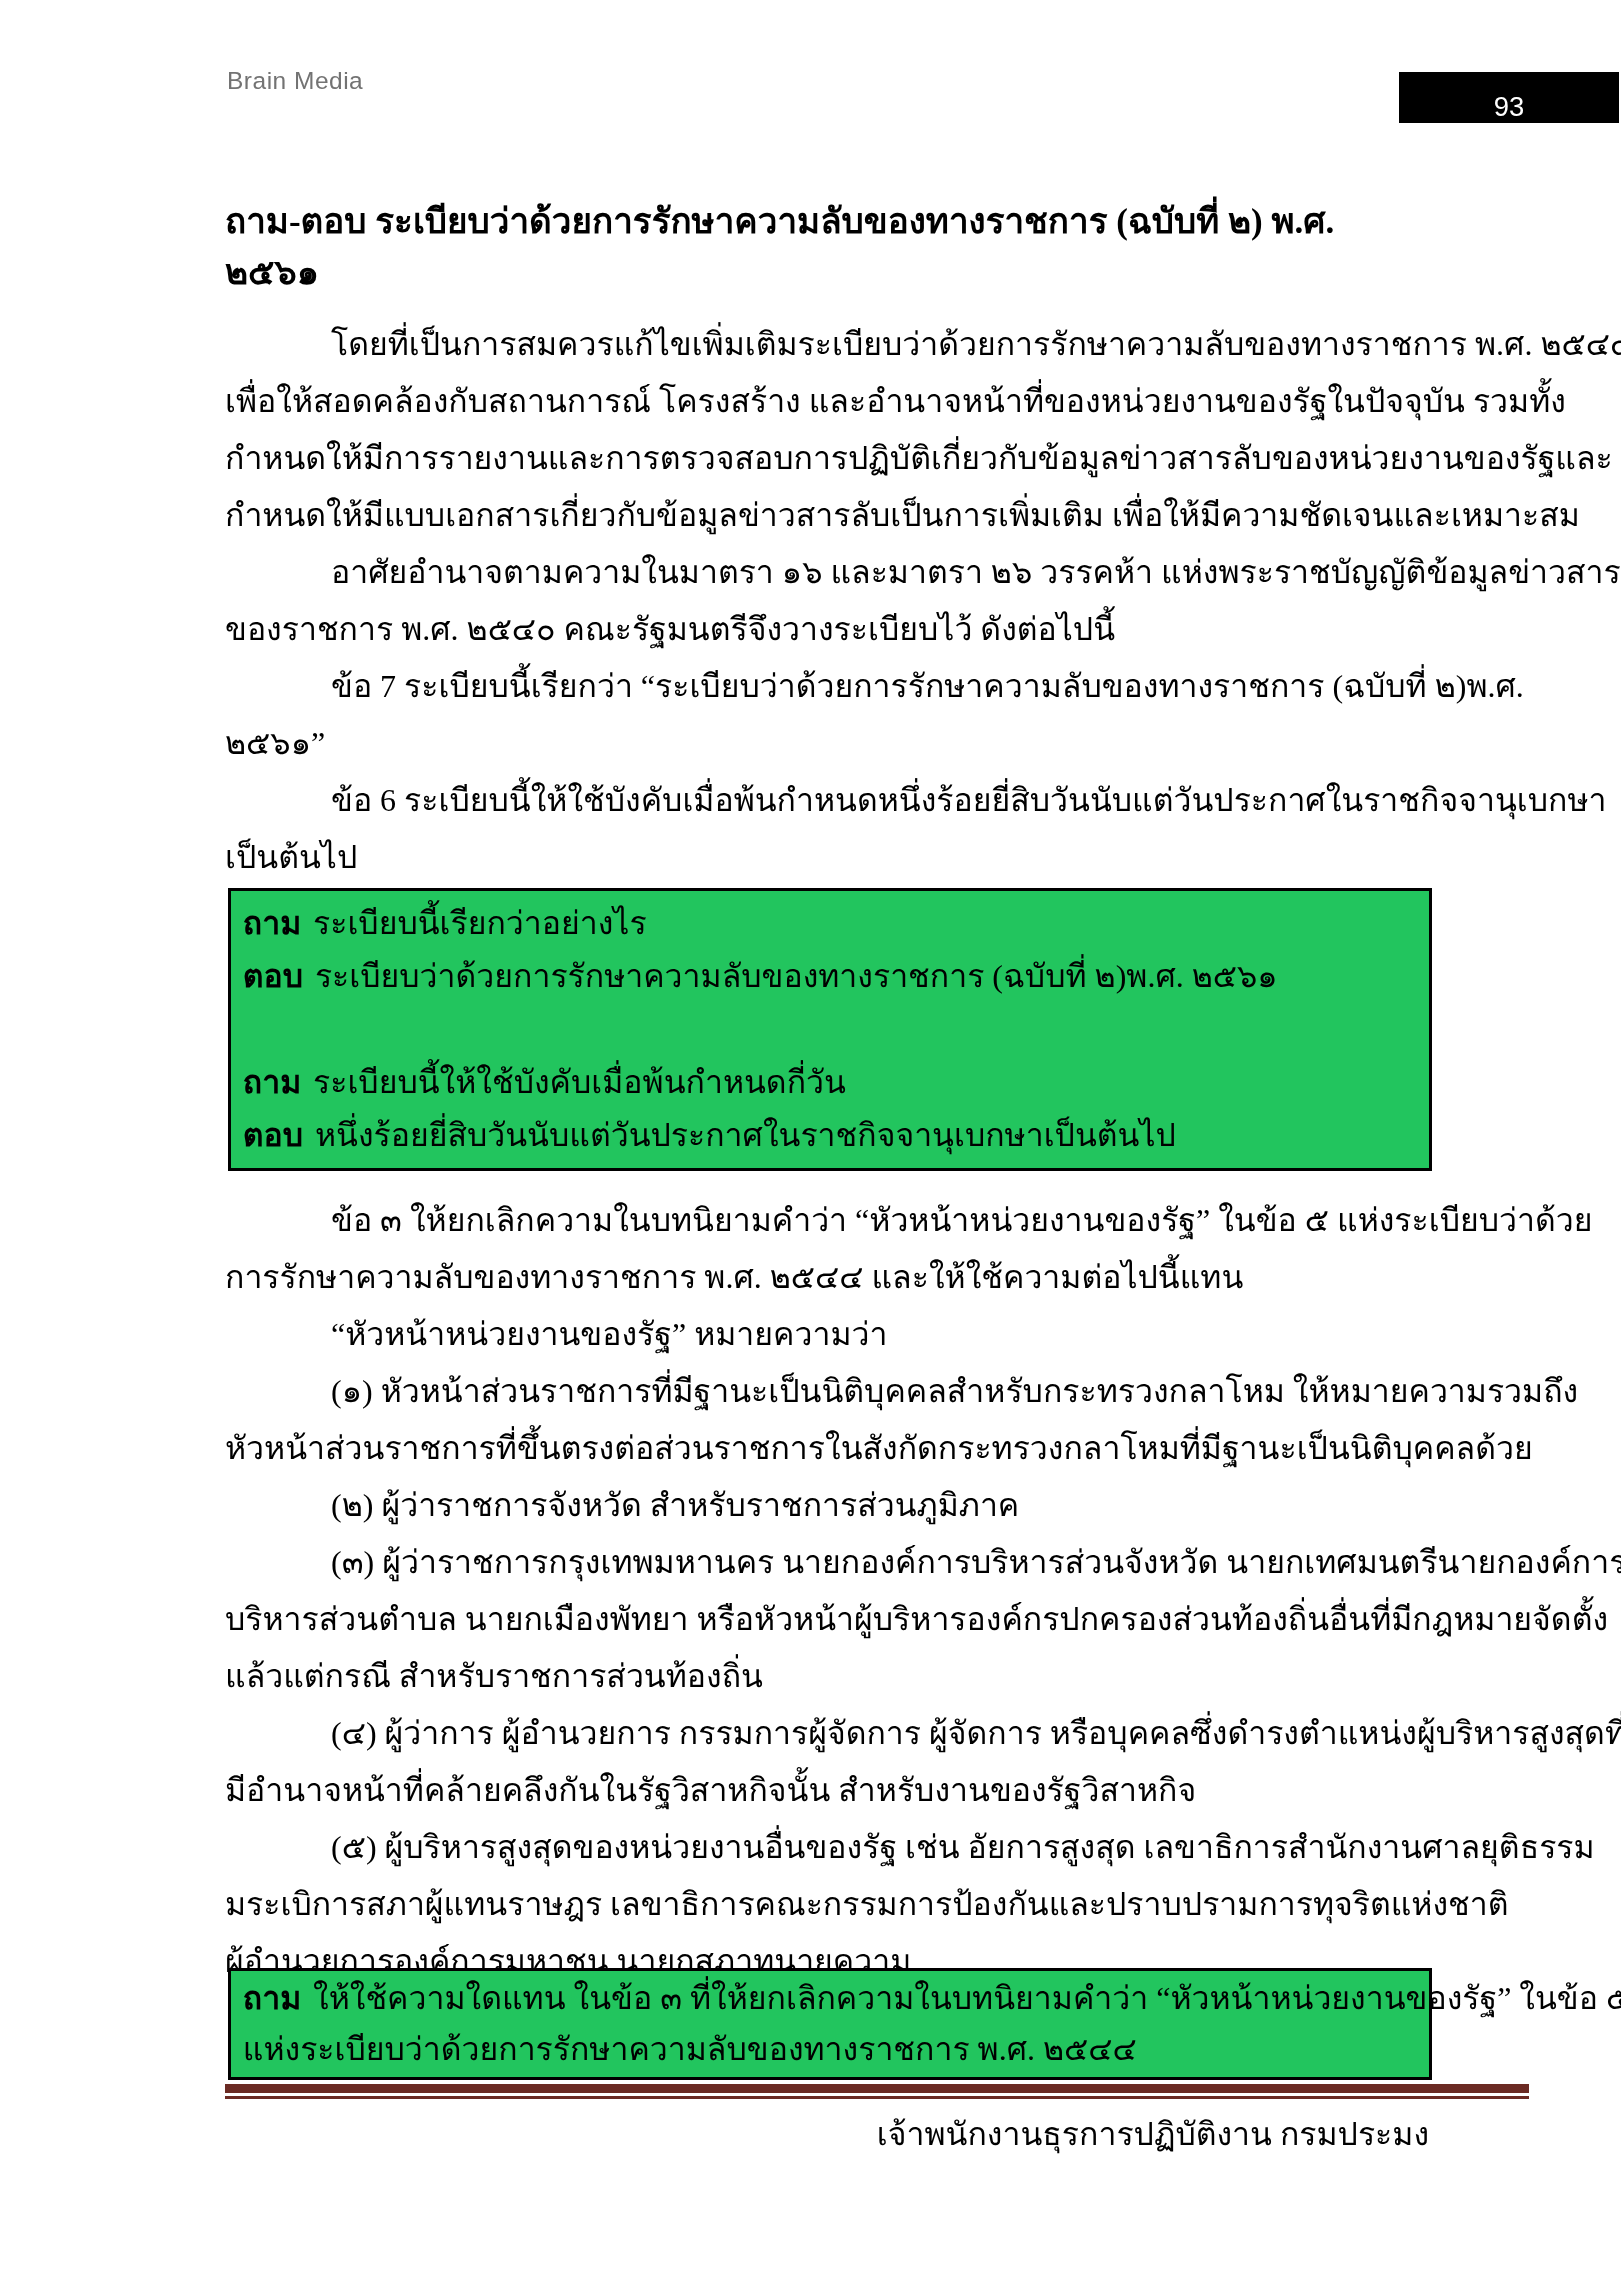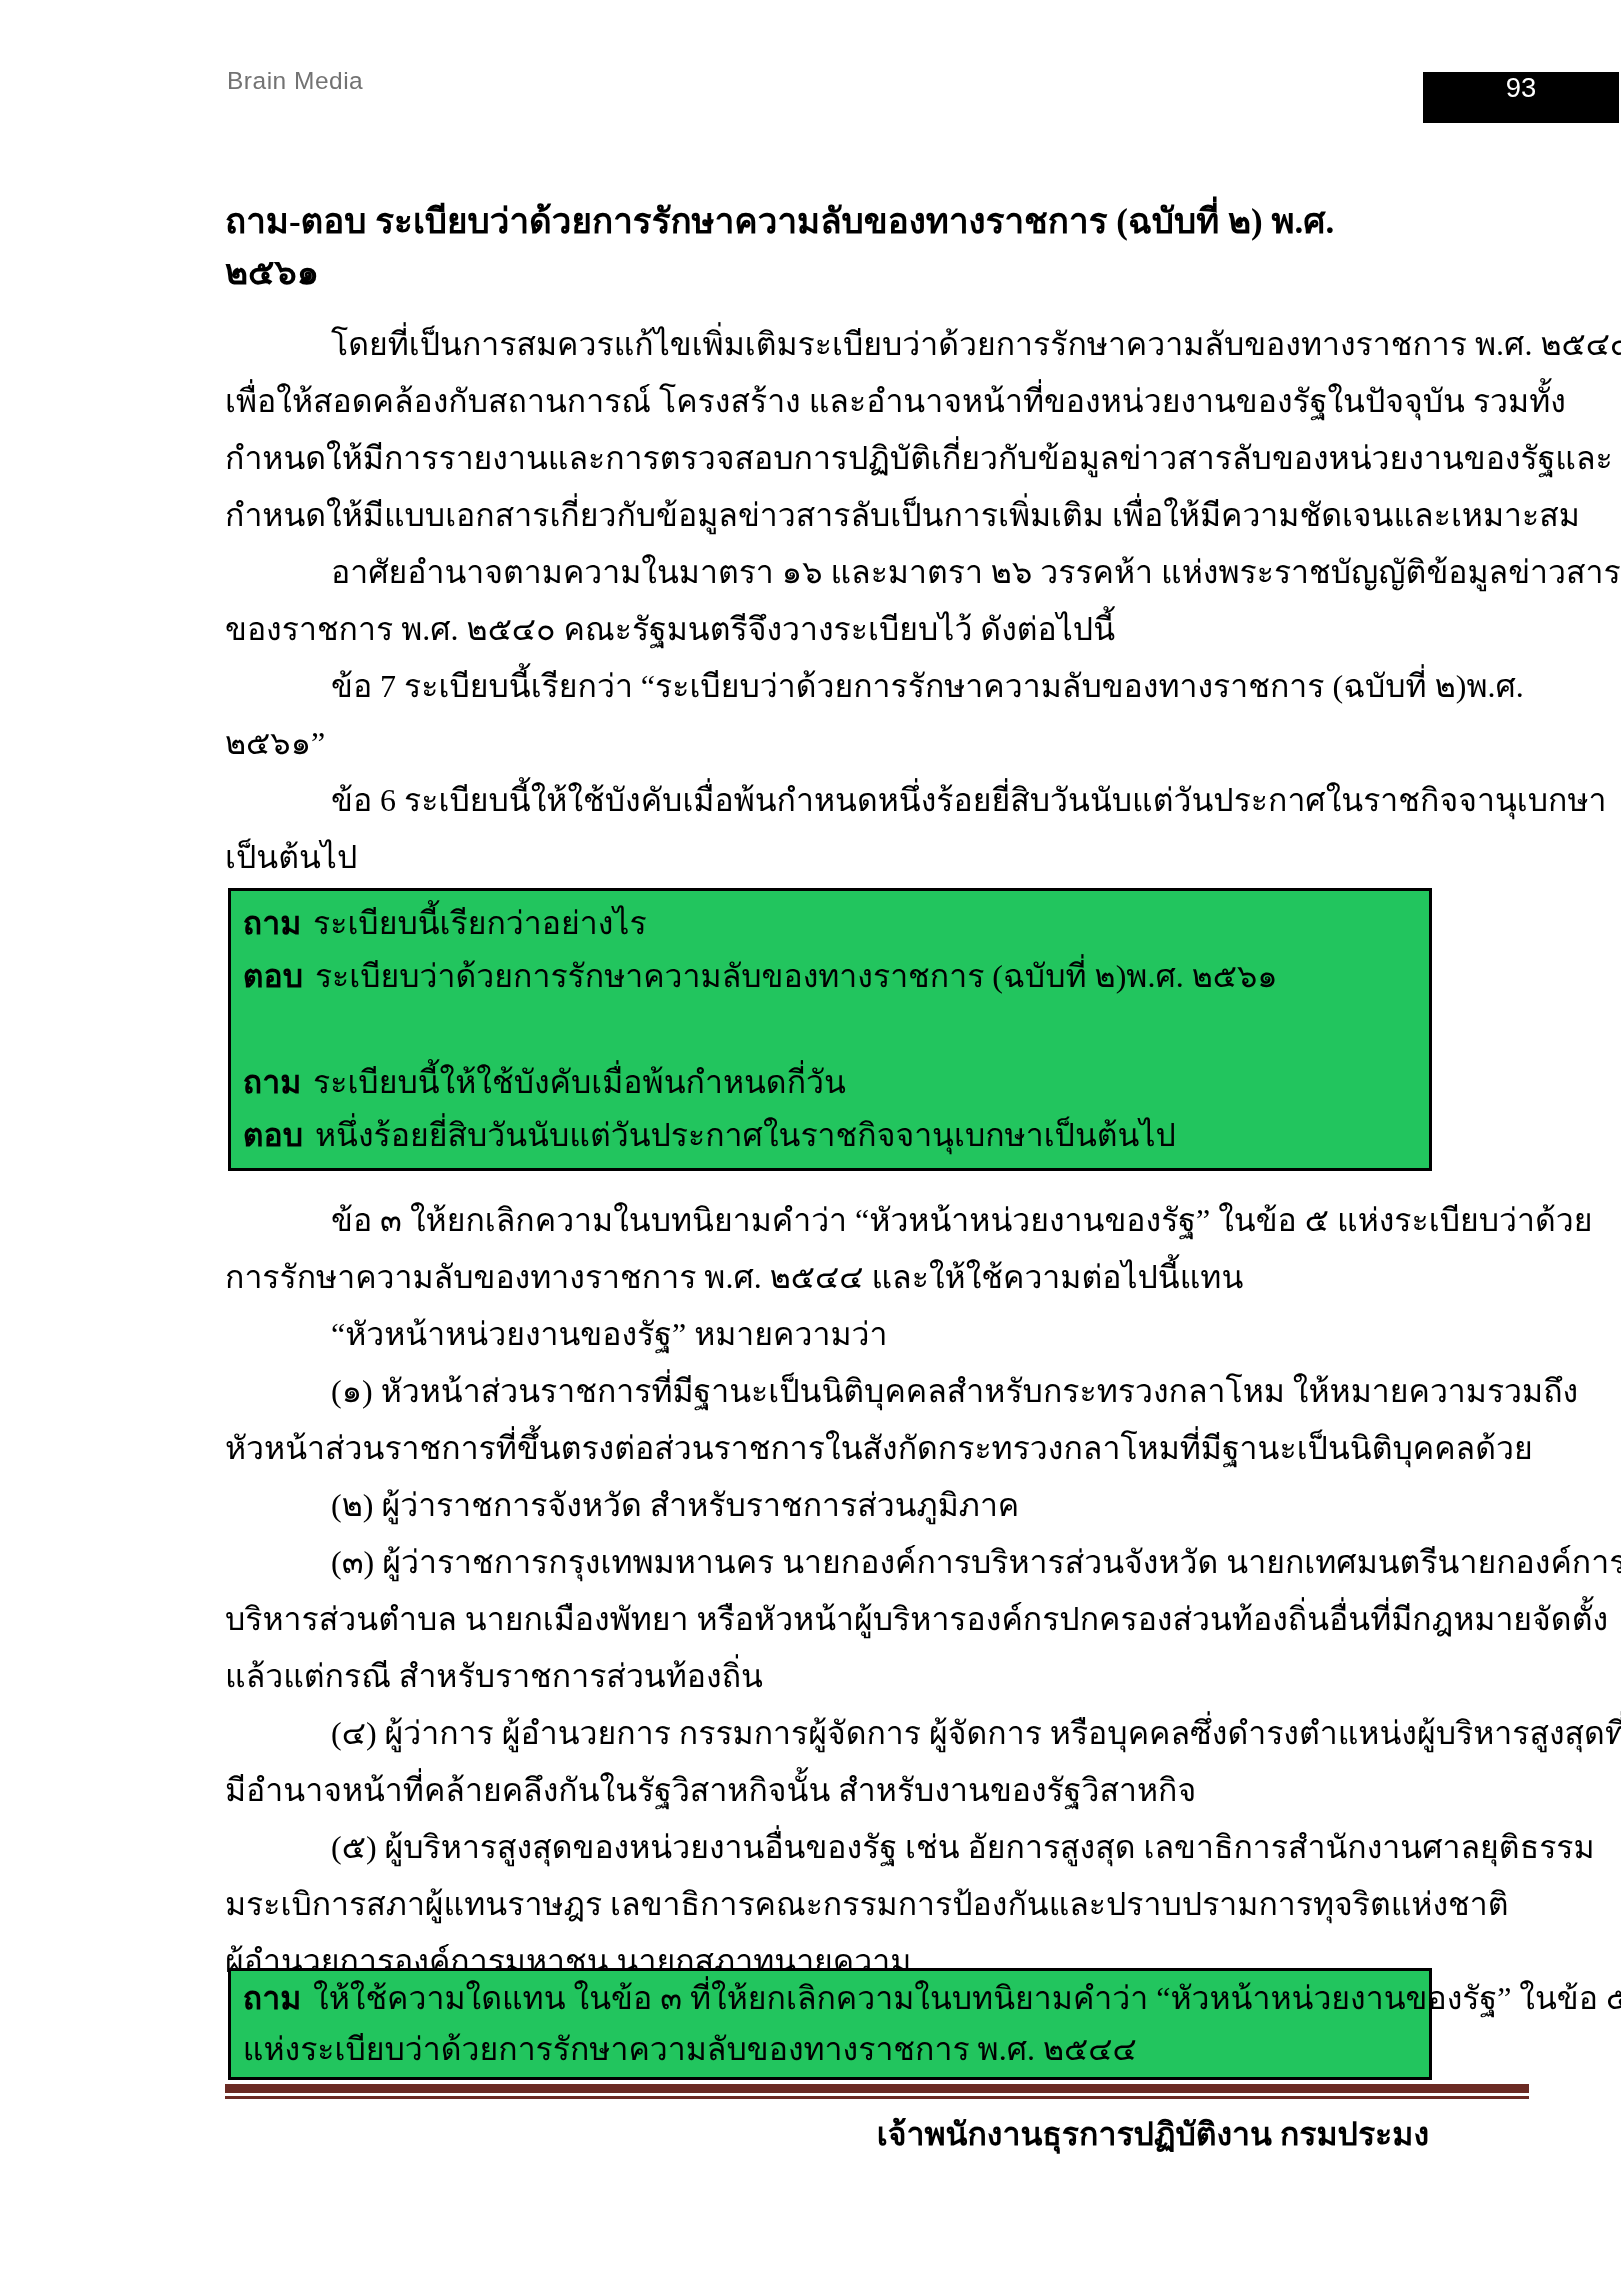--- a/index.html
+++ b/index.html
@@ -12,23 +12,23 @@
     overflow:hidden;
     margin:0 auto;
   }
   .brand{
     position:absolute;left:227px;top:67px;
     font-family:"Liberation Sans", sans-serif;
     font-size:24.5px;color:#737373;letter-spacing:0.5px;
   }
   .pagebox{
     position:absolute;right:2px;top:72px;
-    width:196px;height:51px;
+    width:220px;height:51px;
     background:#000;color:#fff;
-    display:flex;align-items:flex-start;justify-content:center;
+    display:flex;align-items:flex-end;justify-content:center;
     font-family:"Liberation Sans", sans-serif;
     font-size:27.4px;
   }
   .title{
     position:absolute;left:225px;right:190px;top:196px;
     text-align:left;font-size:35px;font-weight:bold;
     line-height:51px;
   }
   .para{
     position:absolute;left:225px;width:1215px;
@@ -52,21 +52,20 @@
   .qa-line{white-space:nowrap;overflow:visible;}
   .qa-label{font-weight:bold;margin-right:11.8px;}
   .rule{position:absolute;left:225px;top:2084px;width:1304px;}
   .rule .thick{height:8.8px;}
   .rule .gap{height:2.9px;background:#fff;}
   .rule .thin{height:2.9px;}
   .footer{
     position:absolute;right:192px;top:2113px;
     font-size:32px;line-height:43px;
     text-align:right;
-    font-weight:bold;
   }
 </style>
 </head>
 <body>
 
 <div class="page">
 
   <div class="brand">Brain Media</div>
 
   <div class="pagebox" style="background: rgb(0, 0, 0); color: rgb(255, 255, 255);">

